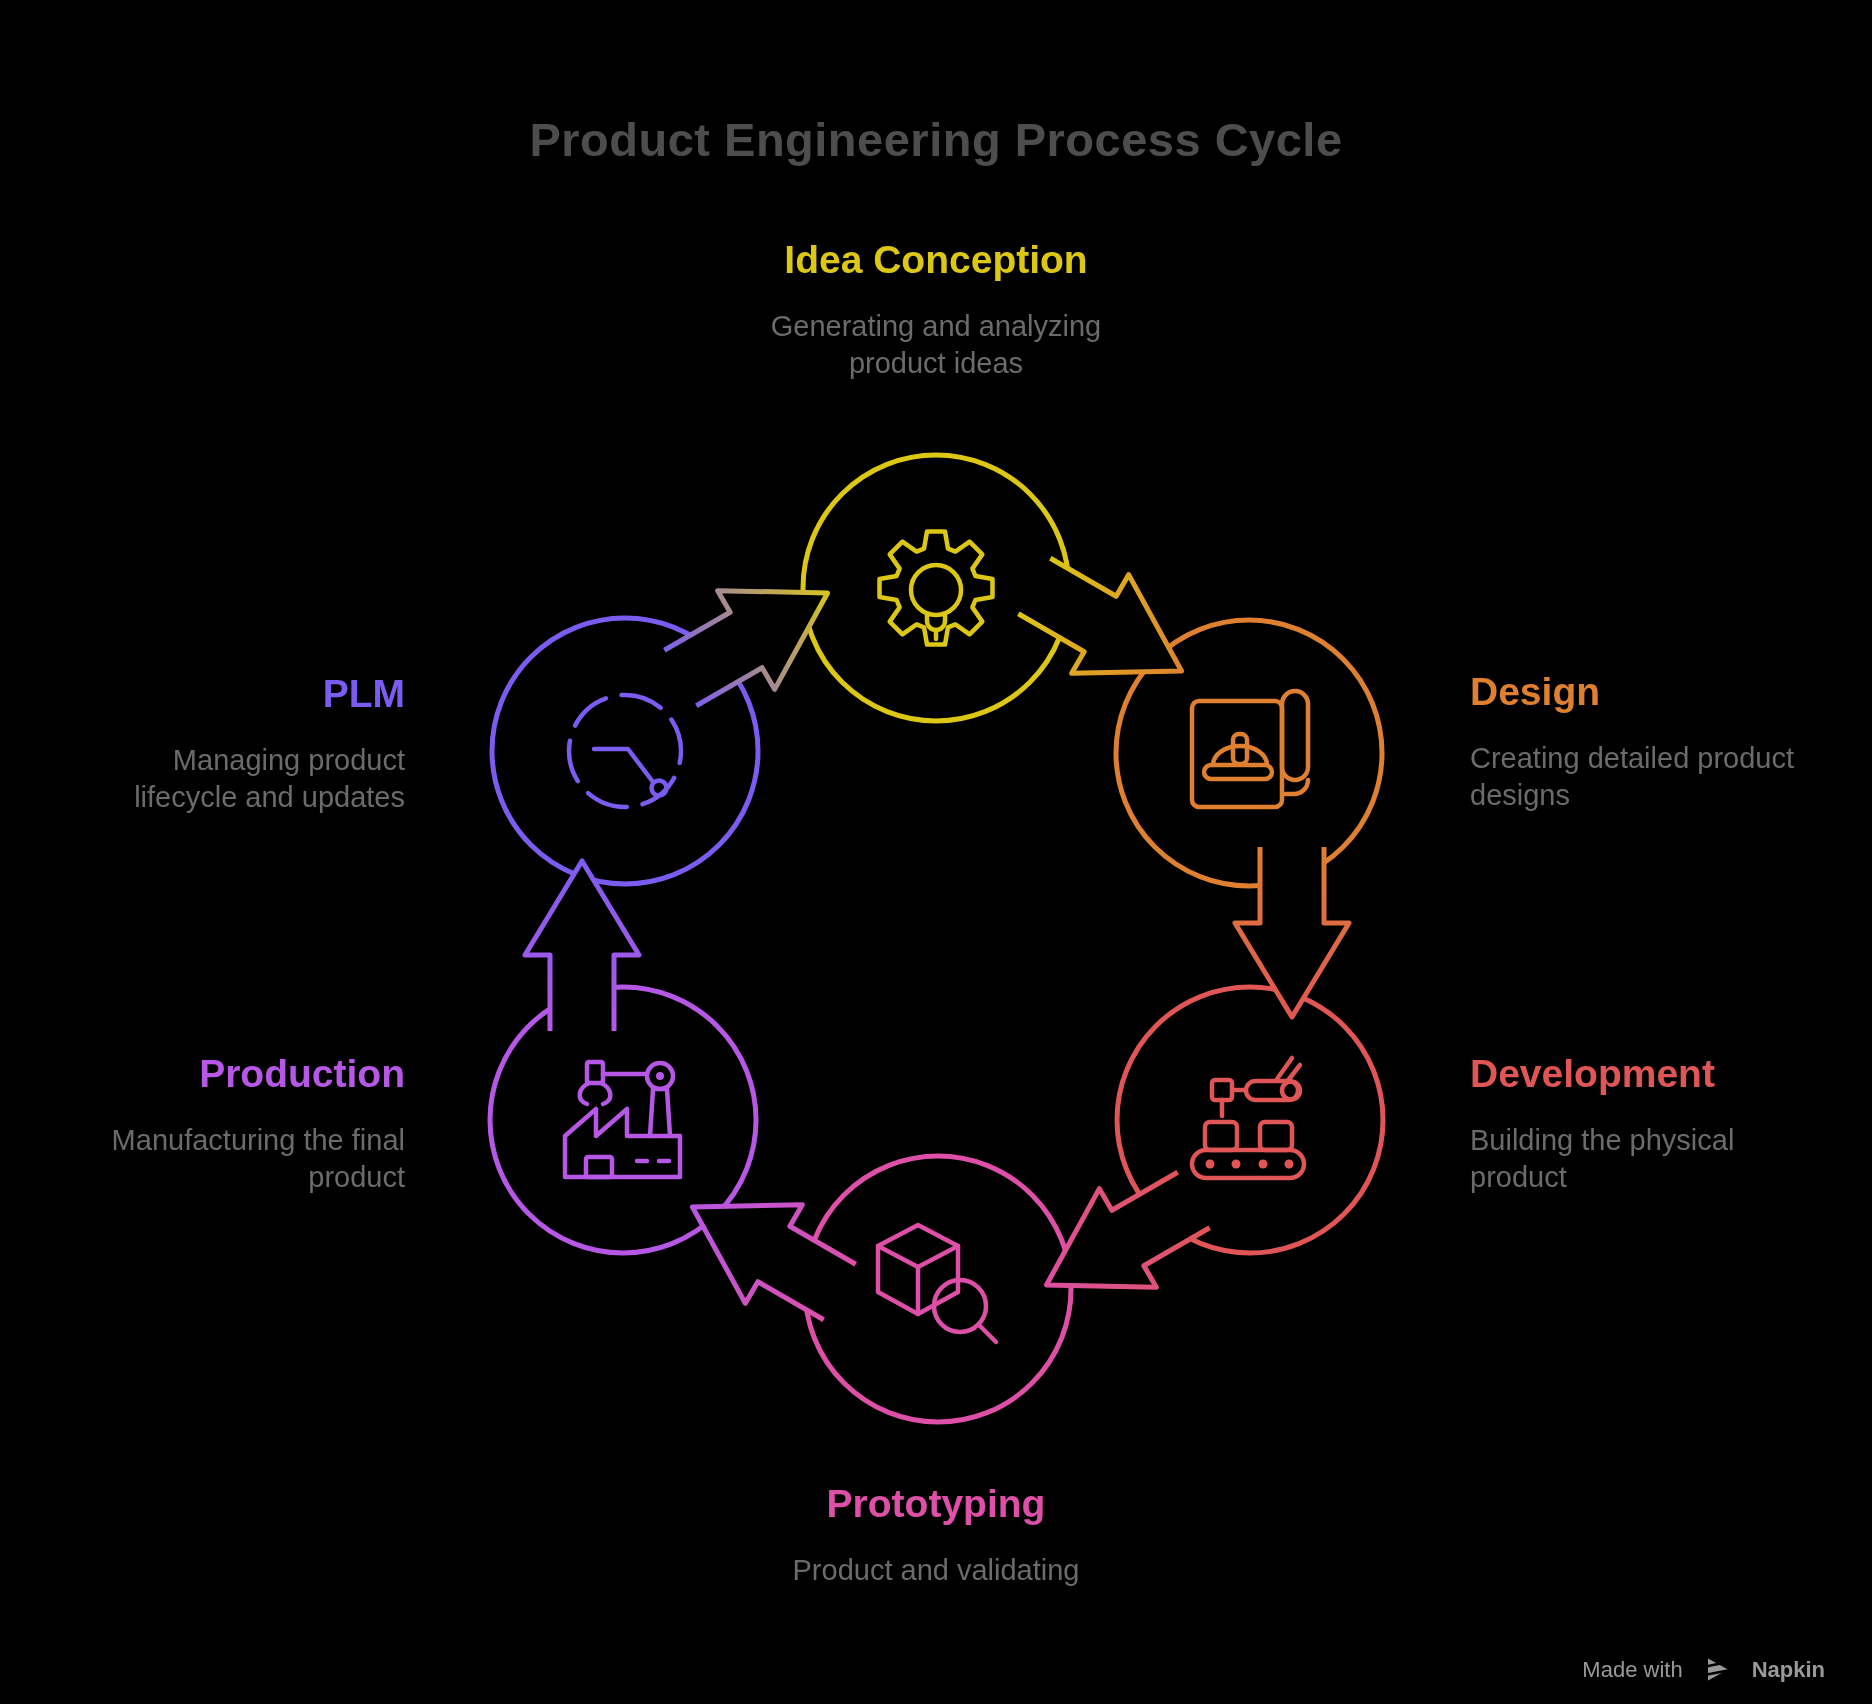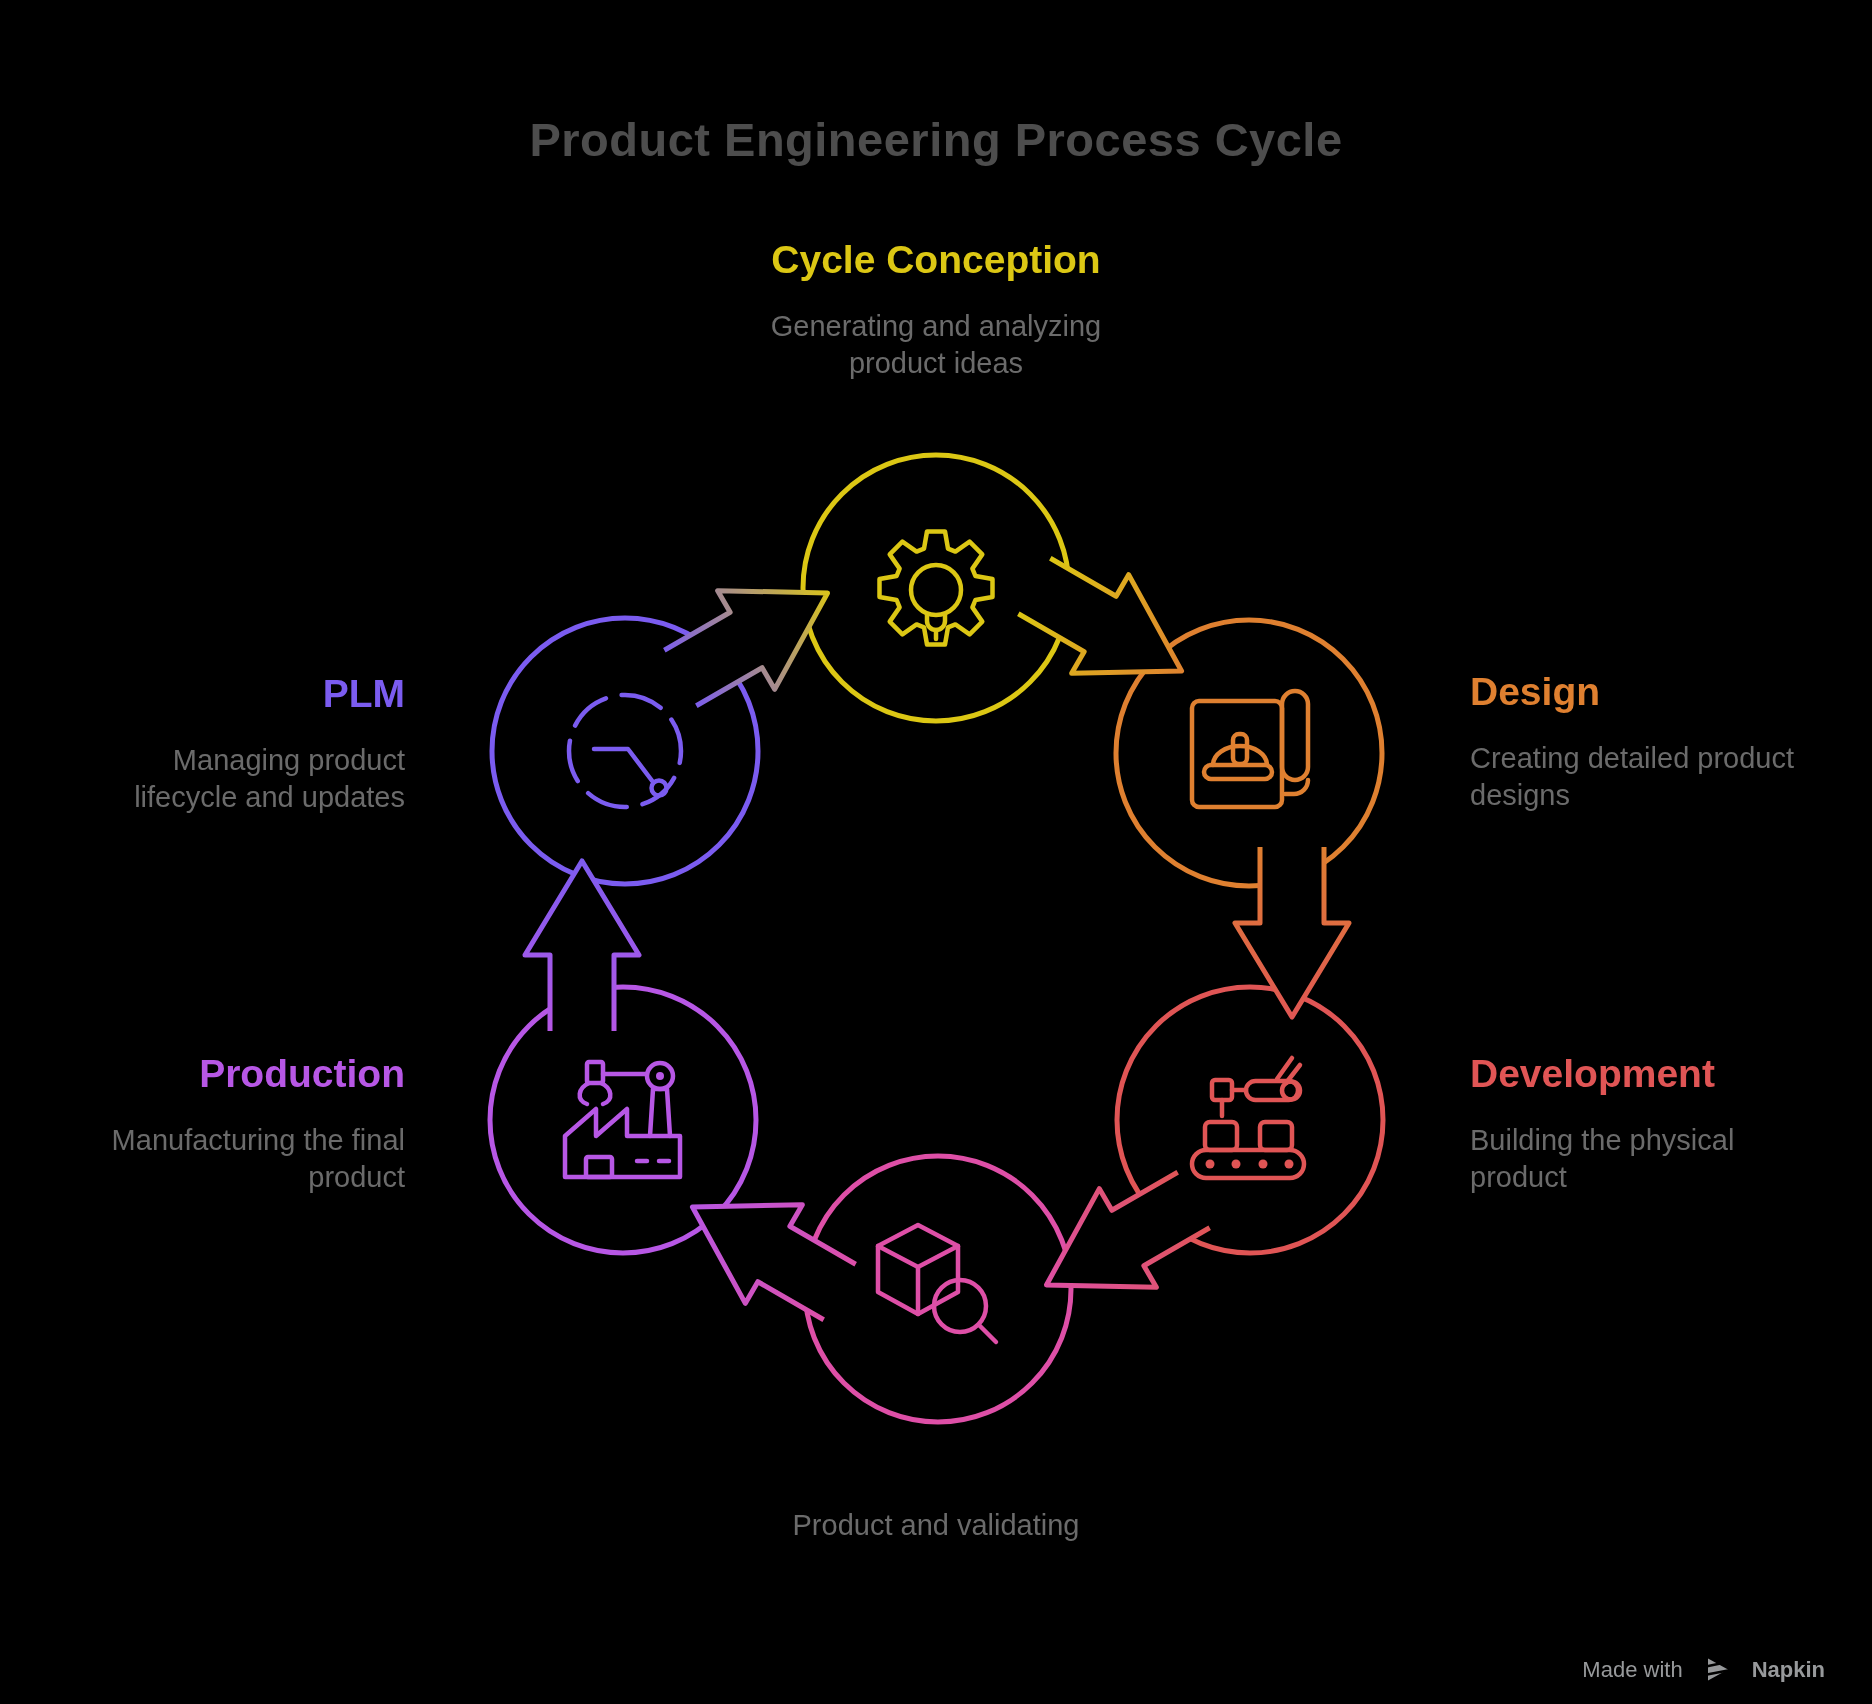--- a/index.html
+++ b/index.html
@@ -155,21 +155,21 @@
 
       <g transform="translate(625,727)" stroke="#7b5cf0">
         <circle cx="0" cy="0" r="56" stroke-dasharray="42 16" stroke-dashoffset="30"></circle>
         <path d="M -31,-2 H 3 L 28,31"></path>
         <circle cx="34" cy="37" r="7.5"></circle>
       </g>
     </g>
   </svg>
 
   <div class="node-label nl-idea">
-    <h3 style="color: rgb(220, 199, 20);">Cycle Conception</h3>
+    <h3 style="color: rgb(220, 199, 20);">Idea Conception</h3>
     <p>
       <span>Generating and analyzing</span>
       <span>product ideas</span>
     </p>
   </div>
 
   <div class="node-label nl-design">
     <h3 style="color: rgb(223, 128, 48);">Design</h3>
     <p>
       <span>Creating detailed product</span>
@@ -179,20 +179,21 @@
 
   <div class="node-label nl-development">
     <h3 style="color: rgb(224, 85, 85);">Development</h3>
     <p>
       <span>Building the physical</span>
       <span>product</span>
     </p>
   </div>
 
   <div class="node-label nl-prototyping">
+    <h3 style="color: rgb(222, 79, 167);">Prototyping</h3>
     <p>
       <span>Product and validating</span>
     </p>
   </div>
 
   <div class="node-label nl-production">
     <h3 style="color: rgb(183, 87, 229);">Production</h3>
     <p>
       <span>Manufacturing the final</span>
       <span>product</span>

